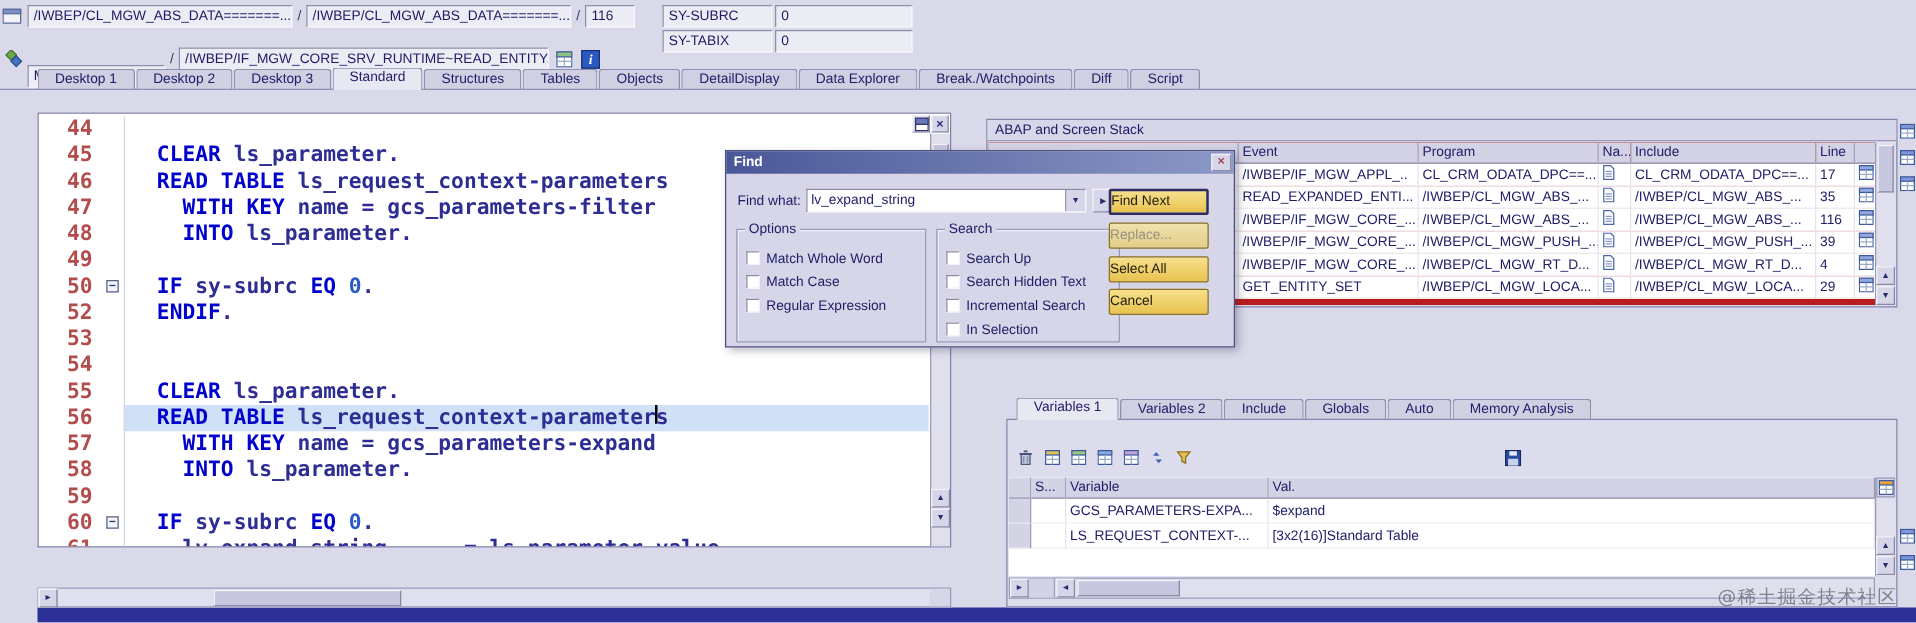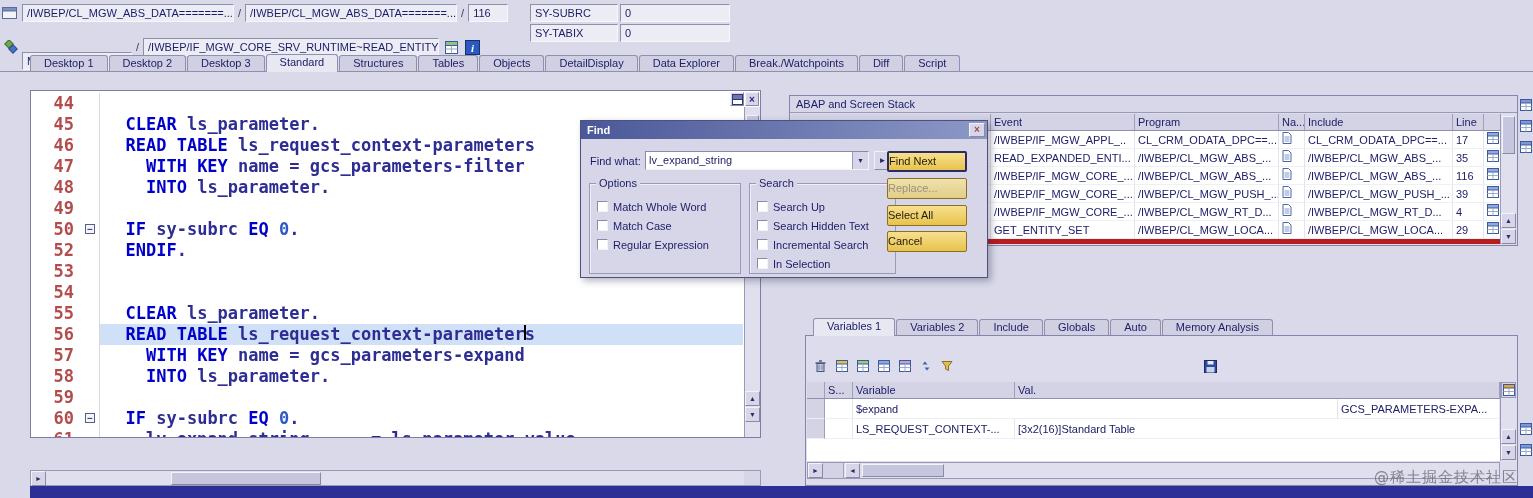--- a/index.html
+++ b/index.html
@@ -478,22 +478,22 @@
         <div class="grid-header">
             <div class="gh selcol" style="width: 18px;"></div>
             <div class="gh" style="width: 28px;">S...</div>
             <div class="gh" style="width: 162px;">Variable</div>
             <div class="gh" style="flex: 1 1 0%;">Val.</div>
           </div>
         <div>
             <div class="grid-row vrow">
               <div class="gc selcol" style="width: 18px;"></div>
               <div class="gc" style="width: 28px;"></div>
+              <div class="gc" style="width: 162px;">GCS_PARAMETERS-EXPA...</div>
               <div class="gc" style="flex: 1 1 0%;">$expand</div>
-              <div class="gc" style="width: 162px;">GCS_PARAMETERS-EXPA...</div>
             </div>
             <div class="grid-row vrow">
               <div class="gc selcol" style="width: 18px;"></div>
               <div class="gc" style="width: 28px;"></div>
               <div class="gc" style="width: 162px;">LS_REQUEST_CONTEXT-...</div>
               <div class="gc" style="flex: 1 1 0%;">[3x2(16)]Standard Table</div>
             </div>
           </div>
       </div>
       <div class="vars-vscroll">

